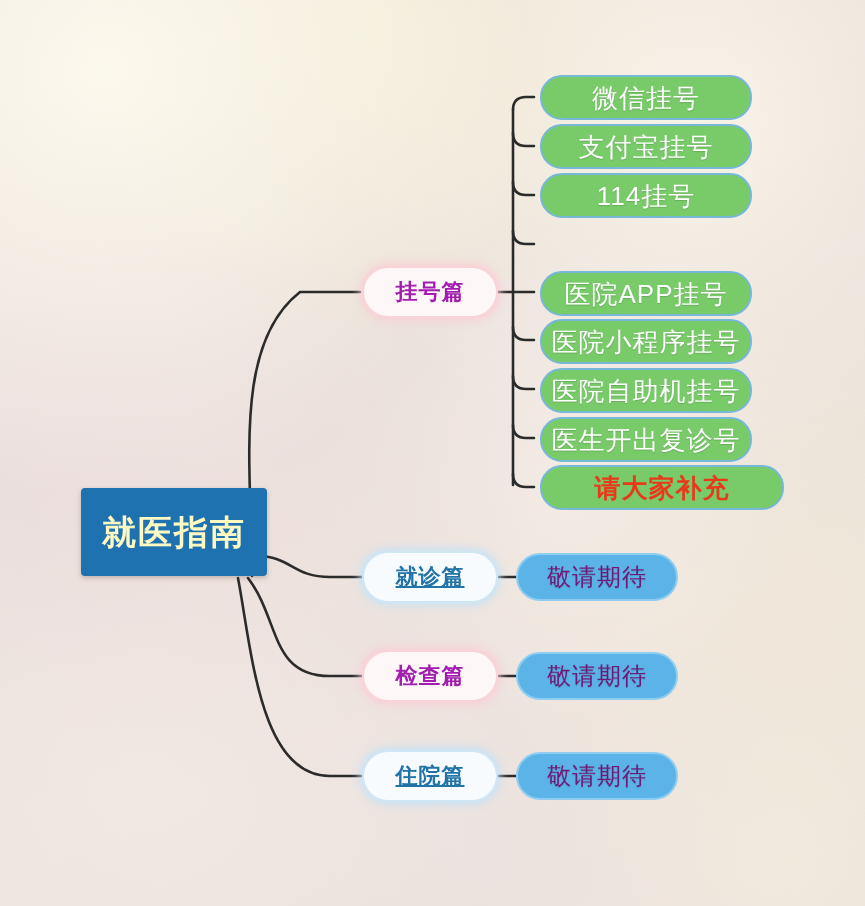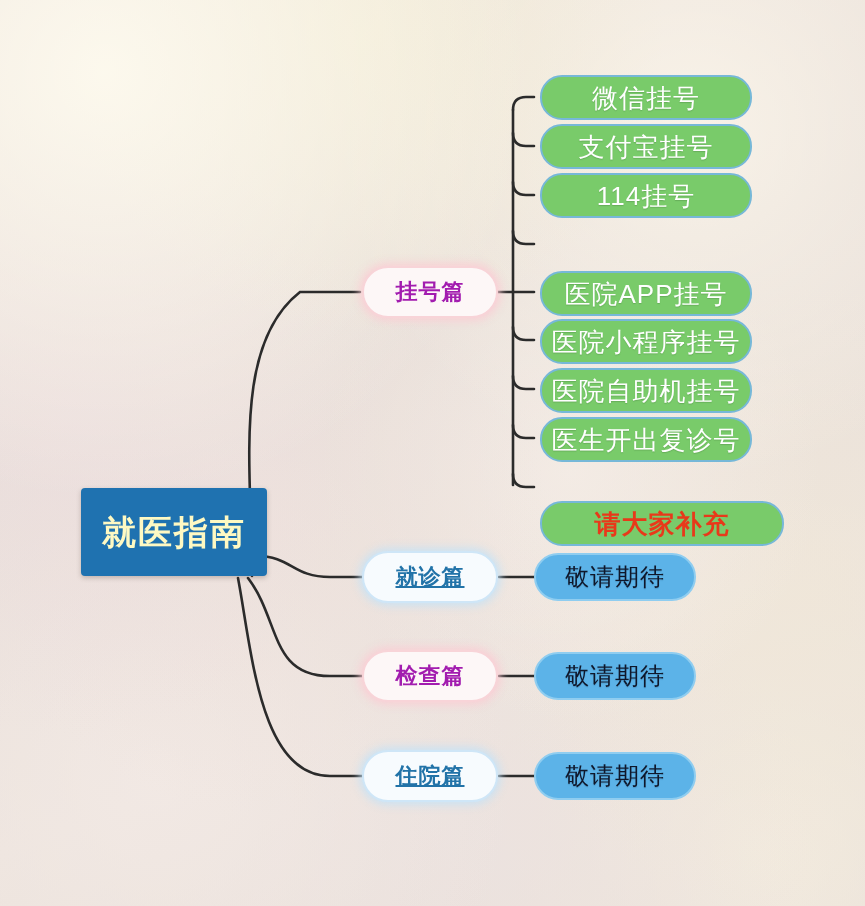--- a/index.html
+++ b/index.html
@@ -105,27 +105,27 @@
     width: 244px;
   }
   .node-green.red-text {
     color: #e8391a;
     font-weight: bold;
     text-shadow: none;
   }
 
   
   .node-cyan {
-    left: 534px;
+    left: 516px;
     width: 162px;
     height: 48px;
     border-radius: 24px;
     background: #5cb3e8;
     border: 2px solid #8fcdf0;
-    color: #0f172a;
+    color: #701a75;
     font-size: 24px;
     letter-spacing: 1px;
     text-shadow: 0 1px 1px rgba(40,90,130,0.30);
   }
 </style>
 </head>
 <body>
 
 <div id="canvas">
 
@@ -164,21 +164,21 @@
 
   <div class="node node-l2 l2-pink" style="left:362px; top:266px;">挂号篇</div>
 
   <div class="node node-green" style="top:75px;">微信挂号</div>
   <div class="node node-green" style="top:124px;">支付宝挂号</div>
   <div class="node node-green" style="top:173px;">114挂号</div>
   <div class="node node-green" style="top:271px;">医院APP挂号</div>
   <div class="node node-green" style="top:319px;">医院小程序挂号</div>
   <div class="node node-green" style="top:368px;">医院自助机挂号</div>
   <div class="node node-green" style="top:417px;">医生开出复诊号</div>
-  <div class="node node-green wide red-text" style="top:465px;margin-top:36px;">请大家补充</div>
+  <div class="node node-green wide red-text" style="top:465px;">请大家补充</div>
 
   <div class="node node-l2 l2-blue" style="left:362px; top:551px;">就诊篇</div>
   <div class="node node-cyan" style="top:553px;">敬请期待</div>
 
   <div class="node node-l2 l2-pink" style="left:362px; top:650px;">检查篇</div>
   <div class="node node-cyan" style="top:652px;">敬请期待</div>
 
   <div class="node node-l2 l2-blue" style="left:362px; top:750px;">住院篇</div>
   <div class="node node-cyan" style="top:752px;">敬请期待</div>
 

